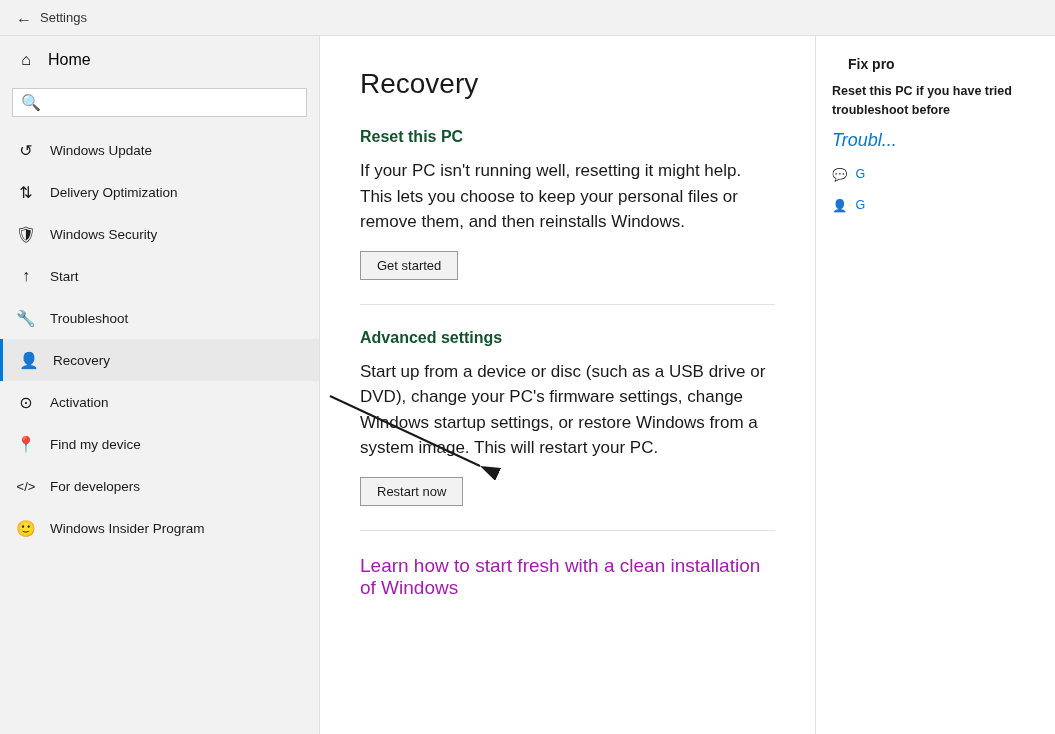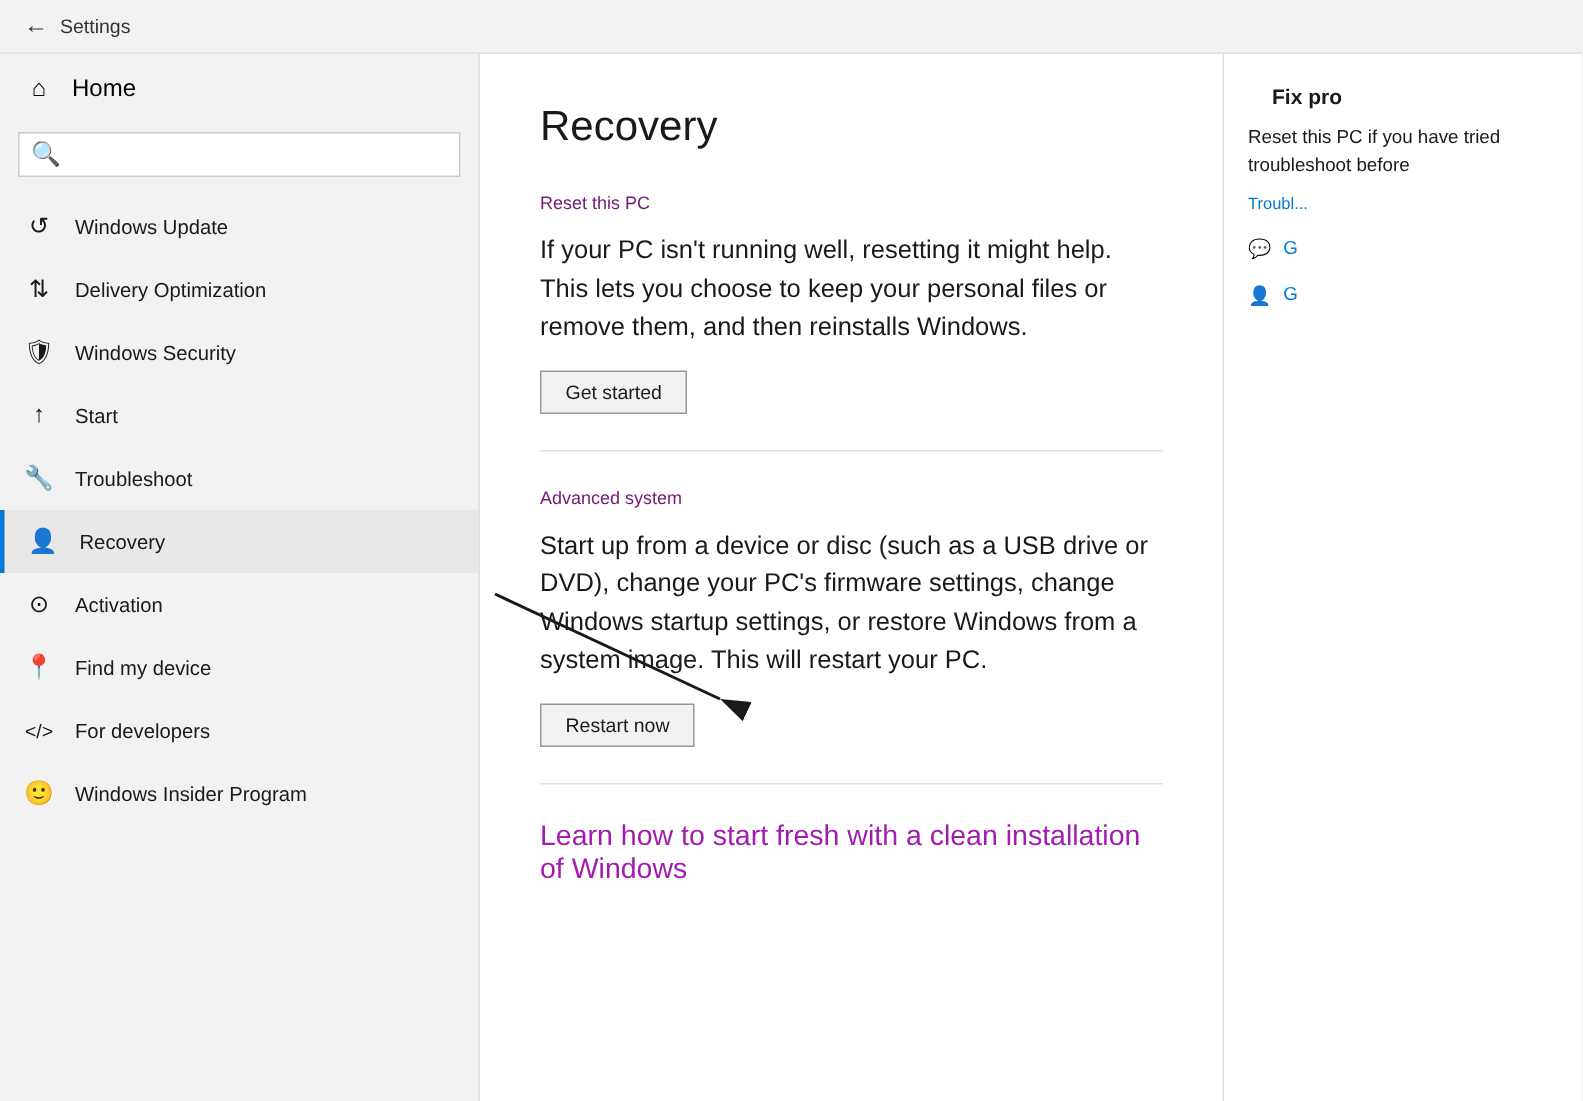--- a/index.html
+++ b/index.html
@@ -119,23 +119,23 @@
     }
 
     .page-title {
       font-size: 28px;
       font-weight: 300;
       color: #1a1a1a;
       margin-bottom: 28px;
     }
 
     .section-title {
-      font-size: 12px;
-      font-weight: 400;
-      color: #701a75;
+      font-size: 16px;
+      font-weight: 700;
+      color: #14532d;
       margin-bottom: 12px;
     }
 
     .section-desc {
       font-size: 17px;
       color: #1a1a1a;
       line-height: 1.5;
       margin-bottom: 16px;
       max-width: 480px;
     }
@@ -178,27 +178,29 @@
       color: #1a1a1a;
       margin-bottom: 10px;
       padding-left: 16px;
     }
 
     .right-panel-desc {
       font-size: 12.5px;
       color: #1a1a1a;
       line-height: 1.5;
       margin-bottom: 10px;
+      font-weight: bold;
     }
 
     .right-panel-link {
       color: #0078d4;
-      font-size: 11px;
+      font-size: 18px;
       cursor: pointer;
       display: block;
+      font-style: italic;
     }
 
     .right-panel-item {
       display: flex;
       align-items: center;
       gap: 8px;
       margin-top: 16px;
       font-size: 12.5px;
       color: #0078d4;
       cursor: pointer;
@@ -302,21 +304,21 @@
 
       <div>
         <h2 class="section-title">Reset this PC</h2>
         <p class="section-desc">If your PC isn't running well, resetting it might help. This lets you choose to keep your personal files or remove them, and then reinstalls Windows.</p>
         <button class="btn">Get started</button>
       </div>
 
       <hr class="section-divider">
 
       <div>
-        <h2 class="section-title">Advanced system</h2>
+        <h2 class="section-title">Advanced settings</h2>
         <p class="section-desc">Start up from a device or disc (such as a USB drive or DVD), change your PC's firmware settings, change Windows startup settings, or restore Windows from a system image. This will restart your PC.</p>
         <button class="btn">Restart now</button>
       </div>
 
       <hr class="section-divider">
 
       <div>
         <a class="link">Learn how to start fresh with a clean installation of Windows</a>
       </div>
 

